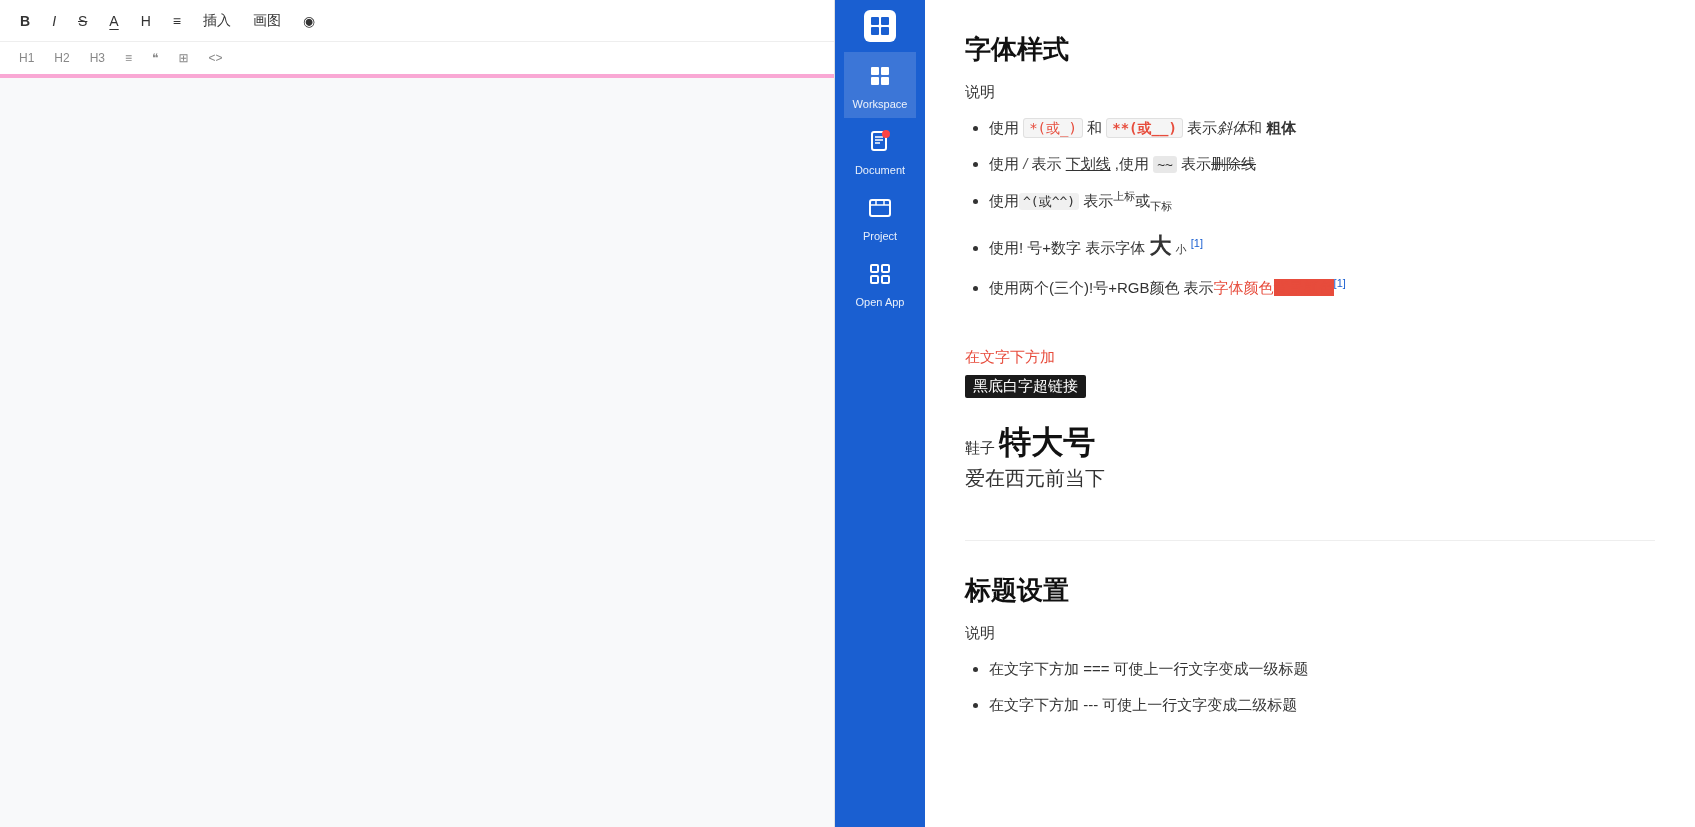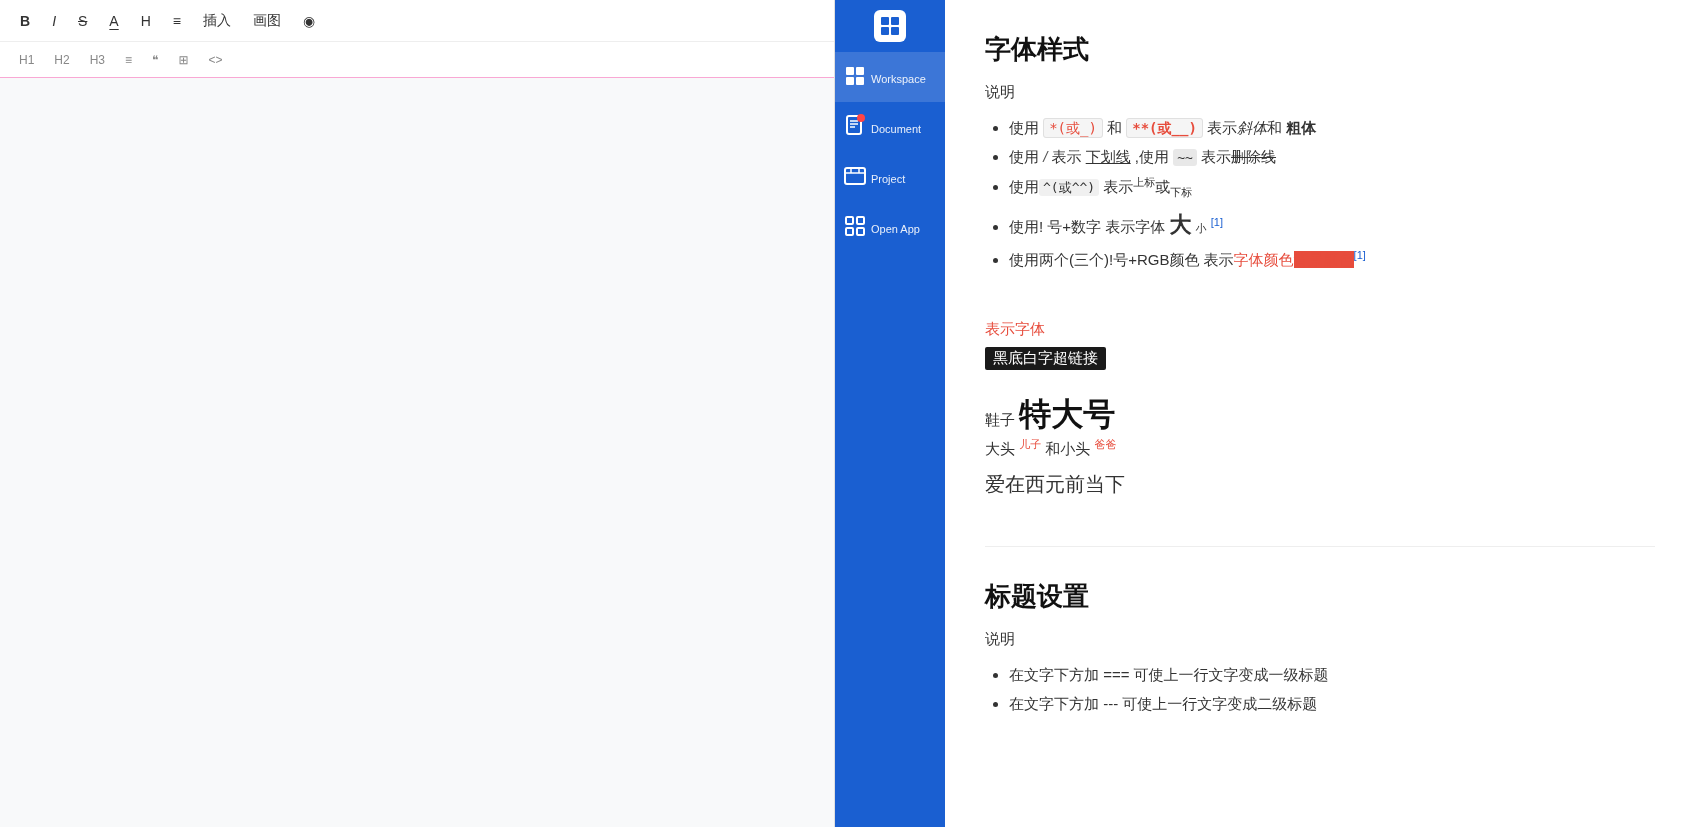--- a/index.html
+++ b/index.html
@@ -33,21 +33,21 @@
     }
     .toolbar-btn.bold { font-weight: bold; }
     .toolbar-btn.italic { font-style: italic; }
     .toolbar-btn.strike { text-decoration: line-through; }
     .toolbar-chinese { font-size: 14px; color: #333; cursor: pointer; }
 
     .editor-sub-toolbar {
       display: flex;
       align-items: center;
       padding: 4px 16px;
-      border-bottom: 1px solid #f9a8d4;
+      border-bottom: 4px solid #f9a8d4;
       gap: 14px;
       min-height: 36px;
     }
     .sub-btn {
       font-size: 12px;
       color: #888;
       cursor: pointer;
       background: none;
       border: none;
       padding: 1px 3px;
@@ -82,24 +82,24 @@
       background: white;
       border-radius: 6px;
       display: flex;
       align-items: center;
       justify-content: center;
       font-size: 18px;
       color: #1a5fd1;
       font-weight: bold;
     }
     .nav-item {
-      width: 110px;
+      width: 72px;
       padding: 12px 8px 8px;
       display: flex;
-      flex-direction: row;
+      flex-direction: column;
       align-items: center;
       cursor: pointer;
       color: rgba(255,255,255,0.85);
       font-size: 12px;
       gap: 4px;
       position: relative;
     }
     .nav-item.active {
       background: rgba(255,255,255,0.15);
     }
@@ -137,21 +137,21 @@
       font-size: 15px;
       color: #333;
       margin-bottom: 14px;
     }
 
     .bullet-list {
       list-style: disc;
       padding-left: 24px;
       display: flex;
       flex-direction: column;
-      gap: 5px;
+      gap: 12px;
     }
 
     .bullet-list li {
       font-size: 15px;
       color: #333;
       line-height: 1.6;
     }
 
     .code-inline {
       background: #f5f5f5;
@@ -381,36 +381,29 @@
         <span>使用! 号+数字 表示字体 <span style="font-size:22px;font-weight:bold;">大</span> <span style="font-size:11px;">小</span> <span class="footnote-ref">[1]</span></span>
       </li>
       <li>
         <span>使用两个(三个)!号+RGB颜色 表示<span style="color:#e74c3c;">字体颜色</span><span style="background:#e74c3c;color:#e74c3c;">背景颜色</span><span class="footnote-ref">[1]</span></span>
       </li>
     </ul>
   </div>
 
   <div class="section effects-section">
 
-    <a class="red-link" href="#">表示字体</a>
+    <a class="red-link" href="#">在文字下方加</a>
 
     <div class="black-bg-link">黑底白字超链接</div>
 
     <p class="shoe-text">
       <span>鞋子</span>
       <span class="shoe-large">特大号</span>
     </p>
 
-    <p class="head-text">
-      <span>大头</span>
-      <span class="son-sup">儿子</span>
-      <span> </span>
-      <span>和小头</span>
-      <span class="dad-sup">爸爸</span>
-    </p>
 
     <p class="love-text">爱在西元前当下</p>
   </div>
 
   <div class="divider"></div>
 
   <div class="section">
     <h2 class="section-title">标题设置</h2>
     <p class="section-subtitle">说明</p>
     <ul class="bullet-list">

